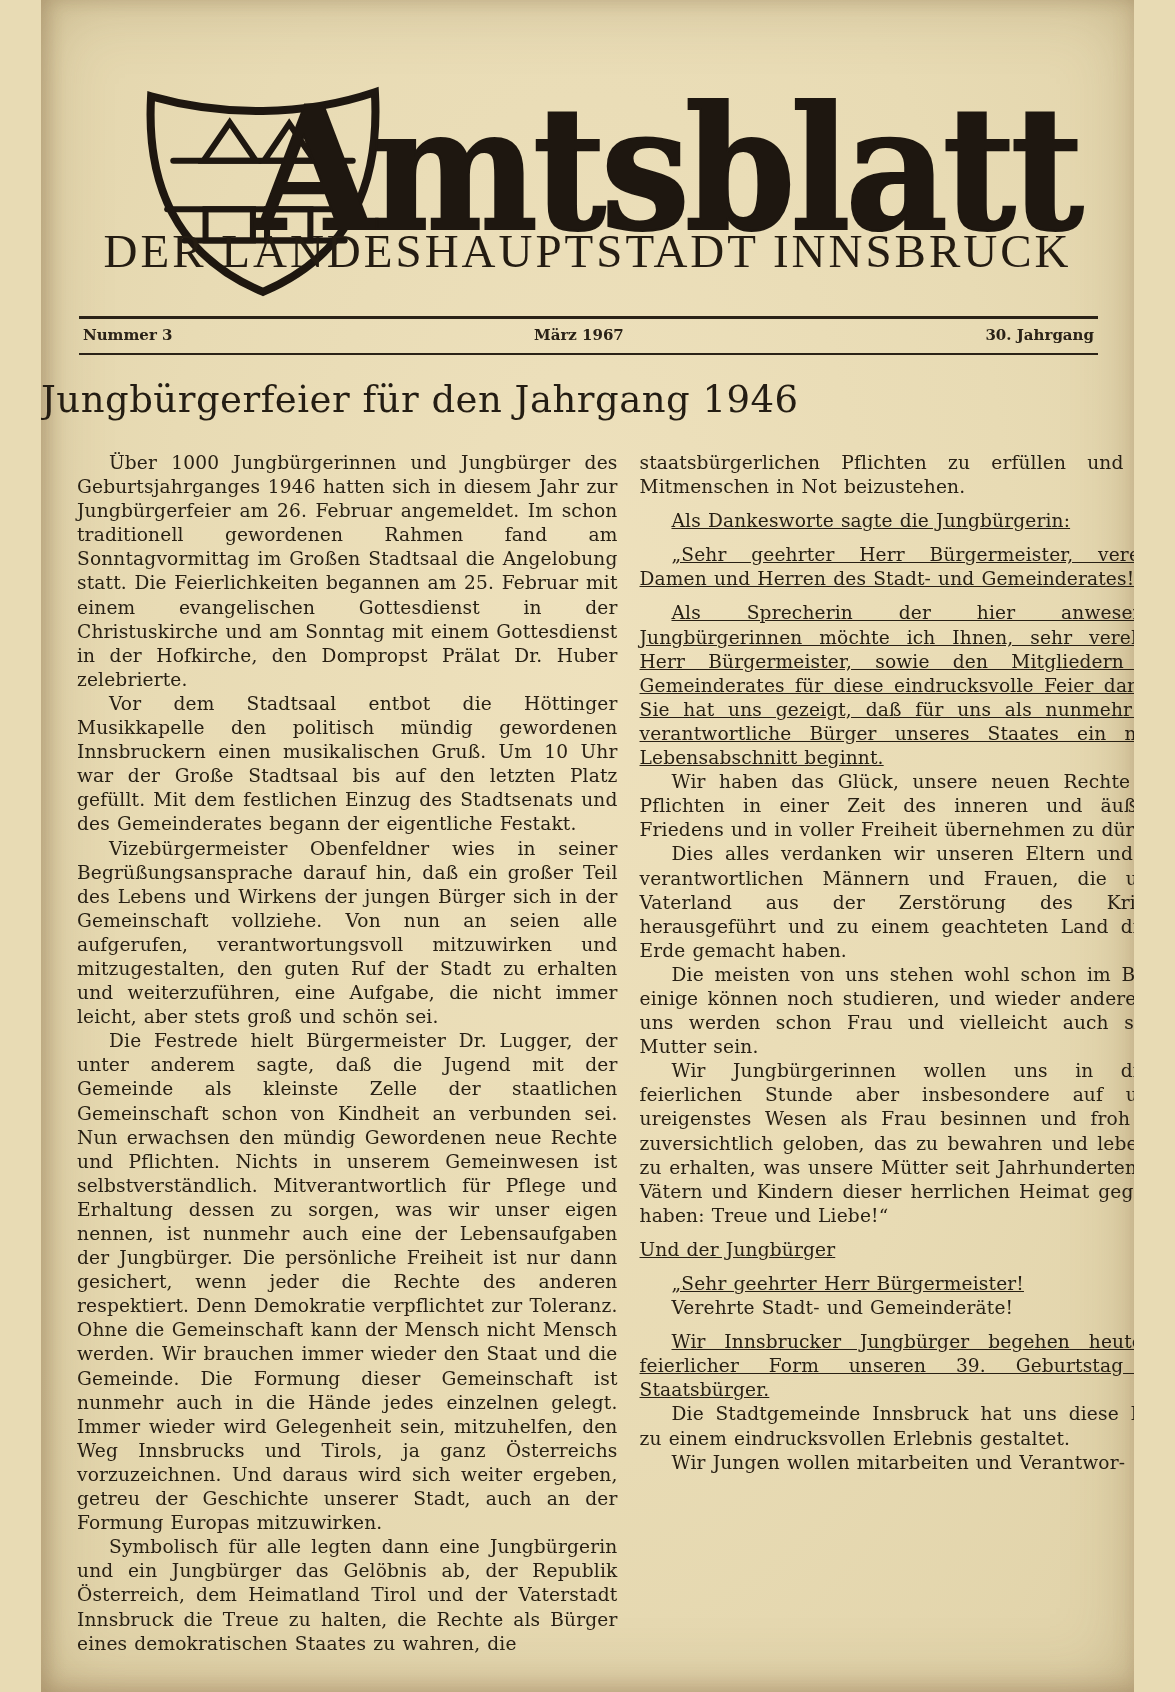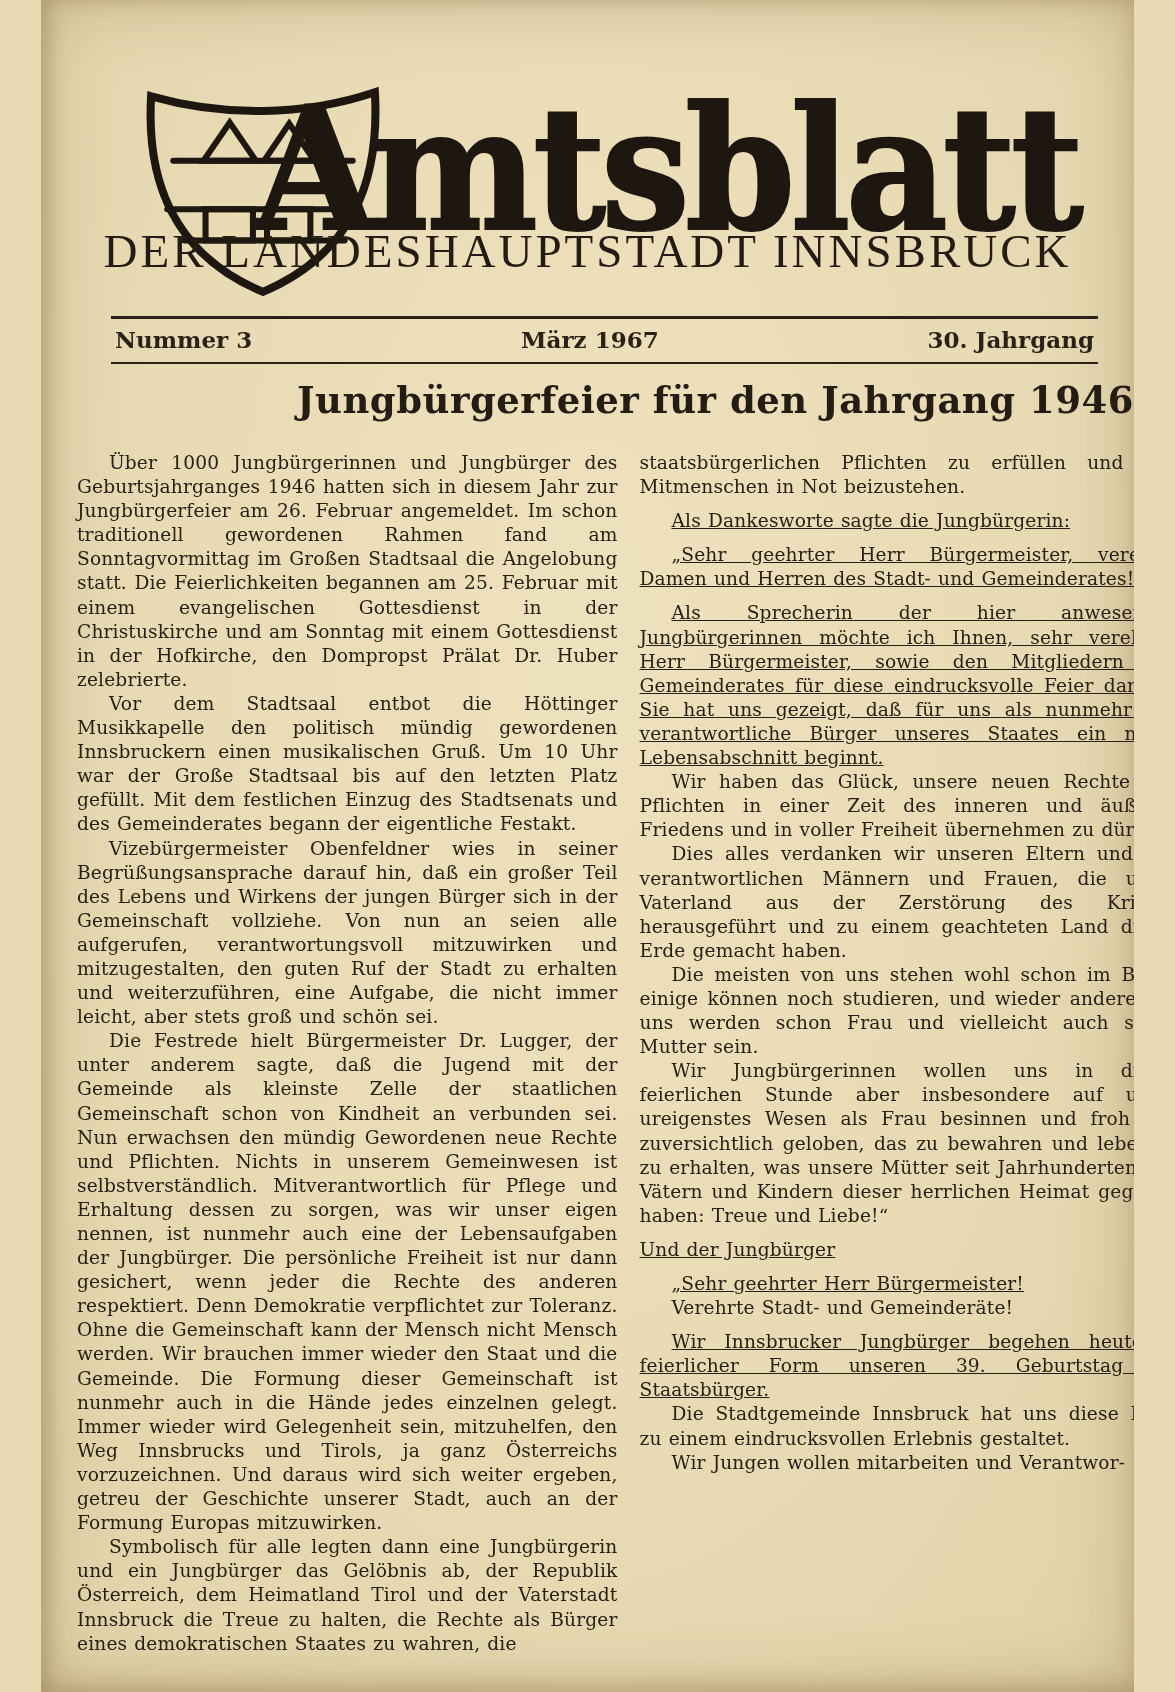--- a/index.html
+++ b/index.html
@@ -67,37 +67,36 @@
     position: absolute;
     left: 38px;
     right: 36px;
     top: 316px;
     border-top: 3px solid #2a2217;
     border-bottom: 2px solid #2a2217;
     padding: 7px 4px 9px 4px;
     display: flex;
     justify-content: space-between;
     align-items: baseline;
-    font-size: 23px;
+    font-size: 15px;
     font-weight: bold;
     color: #2a2217;
-    margin-left: 32px;
   }
   .issue-row .cell { white-space: nowrap; }
 
   
   .headline {
     position: absolute;
     left: 0;
     right: 0;
     top: 378px;
     margin: 0;
-    text-align: right;
+    text-align: left;
     font-size: 37px;
-    font-weight: bold;
+    font-weight: normal;
     letter-spacing: 0.5px;
     color: #241d13;
   }
 
   
   .cols {
     position: absolute;
     left: 36px;
     top: 451px;
     width: 1103px;

